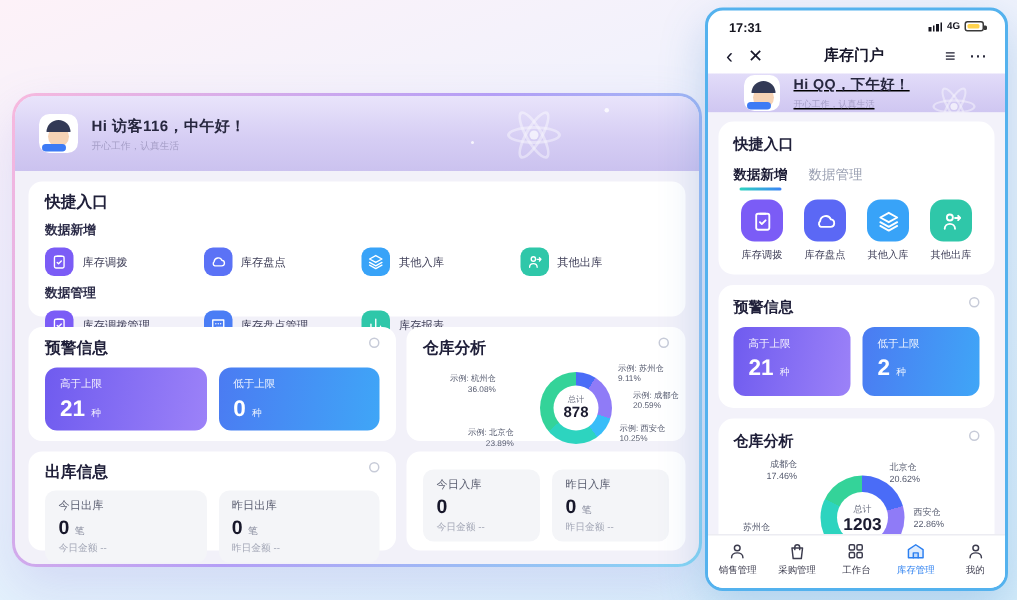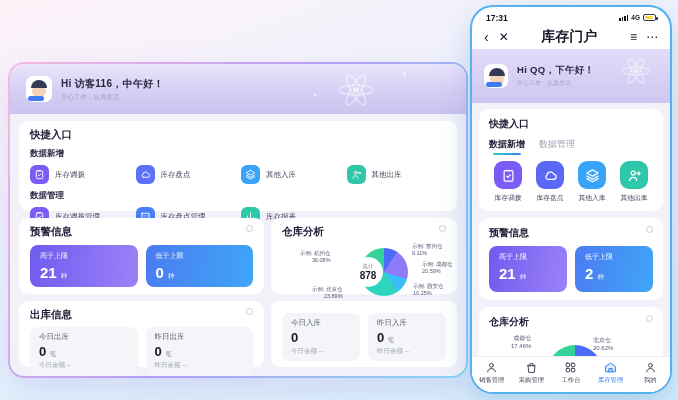--- a/index.html
+++ b/index.html
@@ -54,44 +54,44 @@
   .gray-stat .gy-sub { font-size:6.5px; color:#a3a7b6; margin-top:2px; }
   
   .chart-area { position:relative; height:58px; margin-top:4px; }
   .donut { position:absolute; border-radius:50%; }
   .hole { position:absolute; background:#fff; border-radius:50%; display:flex; flex-direction:column; align-items:center; justify-content:center; }
   .hole .h-label { font-size:5.5px; color:#6b6f80; }
   .hole .h-val { font-size:10px; font-weight:bold; color:#1c1c30; }
   .dlab { position:absolute; font-size:5.5px; color:#555a6e; line-height:1.25; white-space:nowrap; }
   .dlab.ra { text-align:right; }
   .d-donut { left:78px; top:5px; width:48px; height:48px; }
-  .d-hole { left:71px; top:14px; width:30px; height:30px; }
+  .d-hole { left:87px; top:14px; width:30px; height:30px; }
   .dl1 { left:130px; top:0; } .dl2 { left:140px; top:18px; } .dl3 { left:131px; top:40px; }
   .dl4 { left:30px; top:43px; } .dl5 { left:18px; top:7px; }
 
   
   .phone { position:absolute; left:470px; top:5px; width:202px; height:389px; z-index:2;
-    background:#fff; border:2px solid #54b2ee; border-radius:23px; overflow:hidden;
+    background:#fff; border:2px solid #54b2ee; border-radius:12px; overflow:hidden;
     box-shadow:0 12px 30px rgba(70,130,200,.28); }
   .statusbar { height:17px; display:flex; justify-content:space-between; align-items:center; padding:4px 14px 0; }
   .sb-time { font-size:8.5px; font-weight:bold; color:#15151f; }
   .sb-right { display:flex; align-items:center; gap:3px; }
   .bars { display:flex; align-items:flex-end; gap:1px; }
   .bars i { width:1.5px; background:#15151f; display:block; }
   .sb-net { font-size:6.5px; font-weight:bold; color:#15151f; }
   .batt { width:13px; height:7px; border:1px solid #3a3a3a; border-radius:2px; position:relative; }
   .batt i { position:absolute; left:1px; top:1px; bottom:1px; width:8px; background:#ffd34d; border-radius:1px; }
   .batt::after { content:""; position:absolute; right:-3px; top:2px; width:2px; height:3px; background:#3a3a3a; border-radius:0 1px 1px 0; }
   .navbar { height:25px; display:flex; align-items:center; padding:0 12px; }
   .nav-ic { font-size:12px; color:#17172a; cursor:pointer; line-height:1; }
   .nav-back { font-size:14px; margin-right:10px; }
-  .nav-title { flex:1; text-align:center; font-size:14px; font-weight:bold; color:#17172a; }
+  .nav-title { flex:1; text-align:center; font-size:10px; font-weight:bold; color:#17172a; }
   .nav-right { display:flex; gap:9px; }
-  .m-header { height:54px; position:relative; overflow:hidden;
-    background:linear-gradient(180deg,#e2dcf9 0%,#cfc6f1 100%); display:flex; align-items:center; padding:0 12px; }
+  .m-header { height:26px; position:relative; overflow:hidden;
+    background:linear-gradient(180deg,#e2dcf9 0%,#cfc6f1 100%); display:flex; align-items:center; padding:0 24px;text-decoration:underline; }
   .m-header .avatar { width:24px; height:24px; }
   .m-header .g-title { font-size:9.5px; }
   .m-header .g-sub { font-size:6px; }
   .m-atom { right:14px; top:6px; transform:scale(.8); }
   .m-body { background:#f3f2fa; height:calc(100% - 84px); padding:6px 7px; display:flex; flex-direction:column; gap:7px; position:relative; }
   .mcard { background:#fff; border-radius:10px; padding:8px 10px; }
   .m-sec-title { font-size:10px; font-weight:bold; color:#20203a; }
   .tabs { display:flex; gap:14px; margin-top:7px; }
   .tab { font-size:9px; color:#9aa0b2; cursor:pointer; position:relative; padding-bottom:4px; }
   .tab.active { color:#1d1d36; font-weight:bold; }

